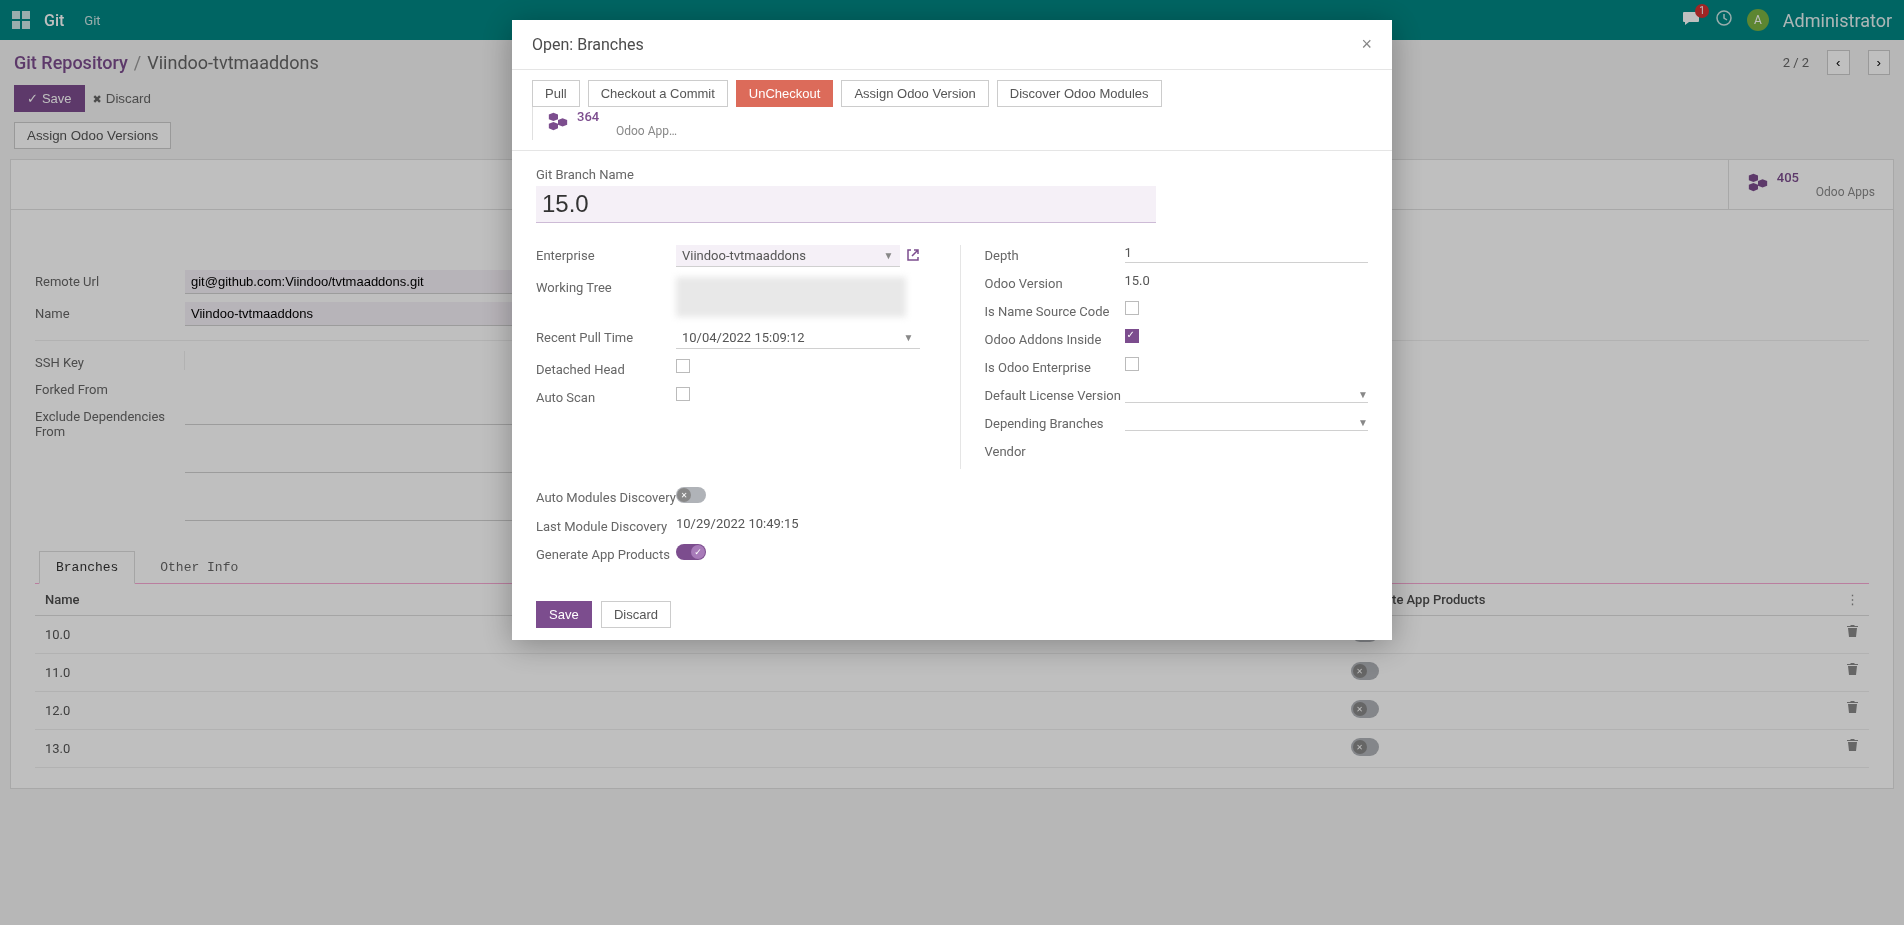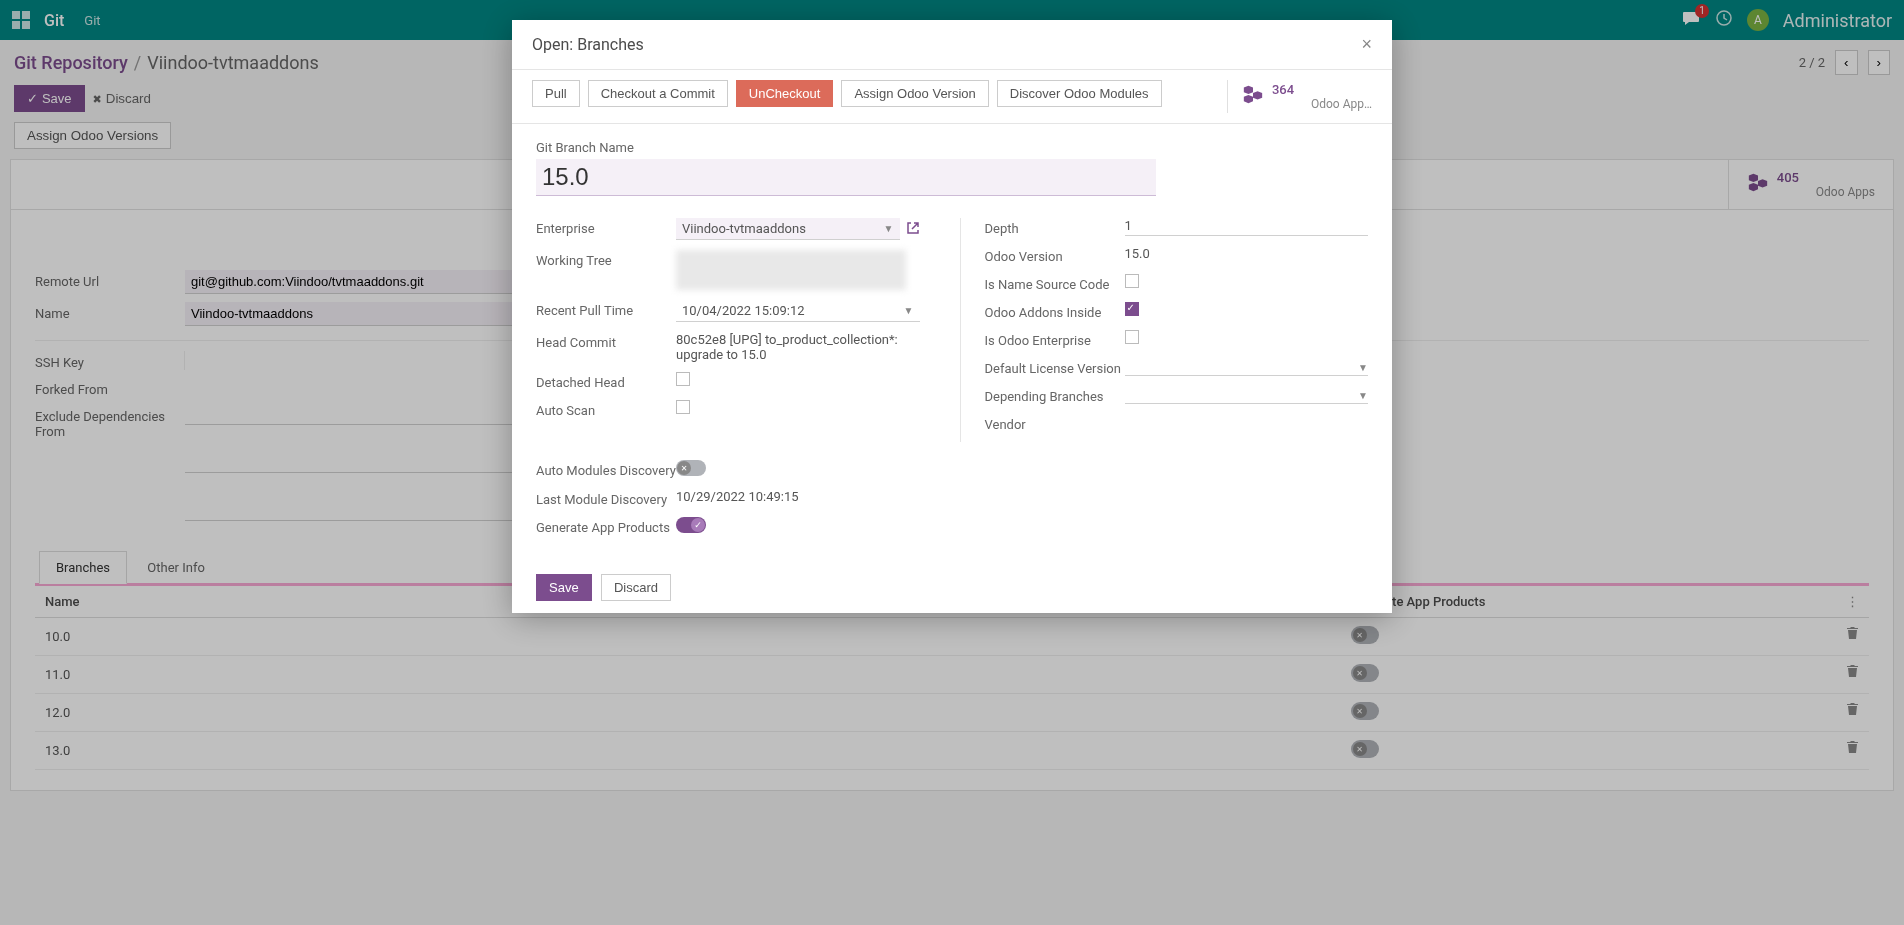--- a/index.html
+++ b/index.html
@@ -16,21 +16,21 @@
 .clock-icon { color: rgba(255,255,255,0.8); font-size: 16px; }
 .avatar { width: 22px; height: 22px; border-radius: 50%; background: #7cb342; color: #fff; display: flex; align-items: center; justify-content: center; font-size: 12px; }
 .user-name { color: rgba(255,255,255,0.9); font-size: 18px; }
 
 .overlay { position: fixed; inset: 0; background: rgba(0,0,0,0.25); z-index: 100; }
 .content-wrap { position: relative; }
 .breadcrumb-bar { padding: 10px 14px 6px; display: flex; align-items: center; }
 .breadcrumb-bar a { color: #7c4d8e; font-size: 18px; font-weight: 500; text-decoration: none; }
 .breadcrumb-bar .sep { color: #999; margin: 0 6px; font-size: 18px; }
 .breadcrumb-bar .current { color: #666; font-size: 18px; }
-.pager { margin-left: auto; display: flex; align-items: center; gap: 10px; color: #666; }
+.pager { margin-left: auto; display: flex; align-items: center; gap: 18px; color: #666; }
 .pager-btn { border: 1px solid #ccc; background: #fff; padding: 4px 8px; cursor: pointer; }
 .action-bar { padding: 4px 14px 10px; display: flex; align-items: center; gap: 8px; }
 .btn { border: 1px solid #ccc; background: #fff; padding: 5px 12px; cursor: pointer; font-size: 13px; color: #555; }
 .btn-primary { background: #7c4d8e; color: #fff; border-color: #7c4d8e; }
 .btn-link { background: none; border: none; color: #666; }
 .btn-link::before { content: "\2716"; margin-right: 4px; font-size: 11px; }
 .btn-secondary { border: 1px solid #ccc; background: #fff; padding: 5px 12px; color: #555; cursor: pointer; }
 
 .sheet { background: #fff; margin: 0 10px; border: 1px solid #e0e0e0; padding: 0; }
 .stat-row { display: flex; justify-content: flex-end; border-bottom: 1px solid #e0e0e0; }
@@ -38,40 +38,40 @@
 .stat-icon { color: #7c4d8e; font-size: 20px; }
 .stat-num { color: #7c4d8e; font-weight: 500; }
 .stat-label { color: #888; font-size: 12px; margin-left: 39px; }
 
 .form-body { padding: 20px 24px; }
 .form-row { display: flex; margin-bottom: 8px; }
 .form-label { width: 150px; color: #666; padding-top: 4px; }
 .form-input { flex: 1; max-width: 840px; }
 .form-input input { width: 100%; border: none; border-bottom: 1px solid #d0d0d0; background: #f5f0f7; padding: 4px 6px; font-size: 13px; }
 
-.tabs { margin-top: 30px; border-bottom: 3px solid #f9a8d4; padding-left: 4px; }
+.tabs { margin-top: 30px; border-bottom: 1px solid #f9a8d4; padding-left: 4px; font-family: Liberation Mono, monospace; }
 .tab { display: inline-block; padding: 8px 16px; border: 1px solid transparent; border-bottom: none; cursor: pointer; color: #666; }
 .tab.active { border-color: #ddd; background: #fff; color: #333; border-bottom: 1px solid #fff; margin-bottom: -1px; }
 
 .table { width: 100%; border-collapse: collapse; margin-top: 0; }
 .table th { text-align: left; padding: 8px 10px; border-bottom: 1px solid #ddd; font-weight: 500; color: #4c4c4c; font-size: 13px; }
 .table td { padding: 8px 10px; border-bottom: 1px solid #eee; color: #555; }
 .table .gen-col { text-align: left; }
 .pill-toggle { display: inline-block; width: 28px; height: 18px; border-radius: 10px; background: #b0b3b8; position: relative; }
 .pill-toggle::after { content: "\2715"; position: absolute; width: 14px; height: 14px; border-radius: 50%; background: #888; color: #fff; font-size: 8px; display: flex; align-items: center; justify-content: center; top: 2px; left: 2px; }
 .trash-icon { color: #888; cursor: pointer; }
 .kebab { float: right; color: #888; }
 
 
 .modal-backdrop { position: fixed; inset: 0; z-index: 200; display: flex; justify-content: center; align-items: flex-start; }
 .modal { width: 880px; background: #fff; margin-top: 20px; box-shadow: 0 5px 30px rgba(0,0,0,0.3); display: flex; flex-direction: column; max-height: 740px; }
 .modal-header { padding: 14px 20px; border-bottom: 1px solid #e5e5e5; display: flex; align-items: center; }
 .modal-title { font-size: 16px; color: #4c4c4c; }
 .modal-close { margin-left: auto; font-size: 18px; color: #888; cursor: pointer; background: none; border: none; }
-.modal-toolbar { padding: 10px 20px; border-bottom: 1px solid #e5e5e5; display: flex; justify-content: space-between; align-items: flex-start; }
+.modal-toolbar { padding: 10px 20px; border-bottom: 1px solid #e5e5e5; display: flex; justify-content: space-between; align-items: flex-start; flex-direction: column; }
 .modal-btns { display: flex; gap: 8px; flex-wrap: wrap; }
 .btn-danger { background: #dc6b5a; color: #fff; border-color: #dc6b5a; }
 .modal-stat { display: flex; align-items: center; gap: 8px; border-left: 1px solid #e0e0e0; padding: 2px 0 2px 14px; }
 
 .modal-body { padding: 16px 24px; overflow-y: auto; flex: 1; }
 .mb-label { color: #666; margin-bottom: 4px; display: block; }
 .mb-input { width: 620px; font-size: 24px; border: none; border-bottom: 1px solid #cdbbd6; background: #f5f0f7; padding: 4px 6px; color: #333; }
 
 .modal-cols { display: flex; gap: 40px; margin-top: 22px; }
 .modal-col { flex: 1; }
@@ -339,24 +339,20 @@
           <div class="modal-field">
             <div class="mf-label">Recent Pull Time</div>
             <div class="mf-val">
               <div class="select-like" style="background:#fff">
                 <span>10/04/2022 15:09:12</span>
                 <span class="caret">▼</span>
               </div>
             </div>
           </div>
           <div class="modal-field">
-            <div class="mf-label">Head Commit</div>
-            <div class="mf-val">80c52e8 [UPG] to_product_collection*: upgrade to 15.0</div>
-          </div>
-          <div class="modal-field">
             <div class="mf-label">Detached Head</div>
             <div class="mf-val"><span class="checkbox-sq"></span></div>
           </div>
           <div class="modal-field">
             <div class="mf-label">Auto Scan</div>
             <div class="mf-val"><span class="checkbox-sq"></span></div>
           </div>
         </div>
 
         <div class="modal-col right">

